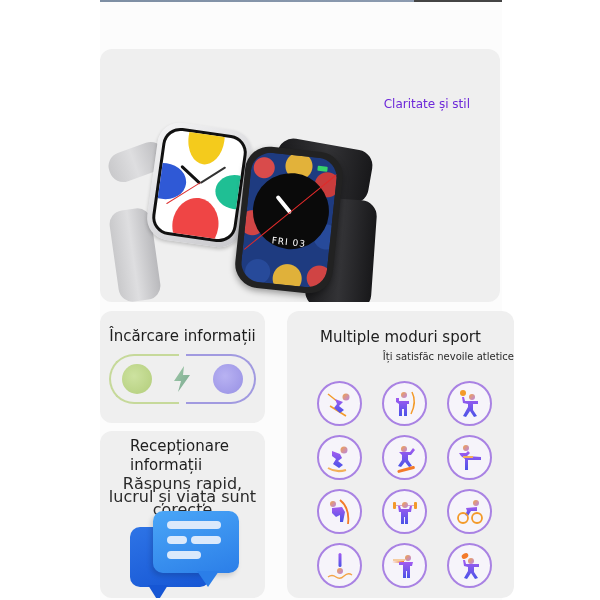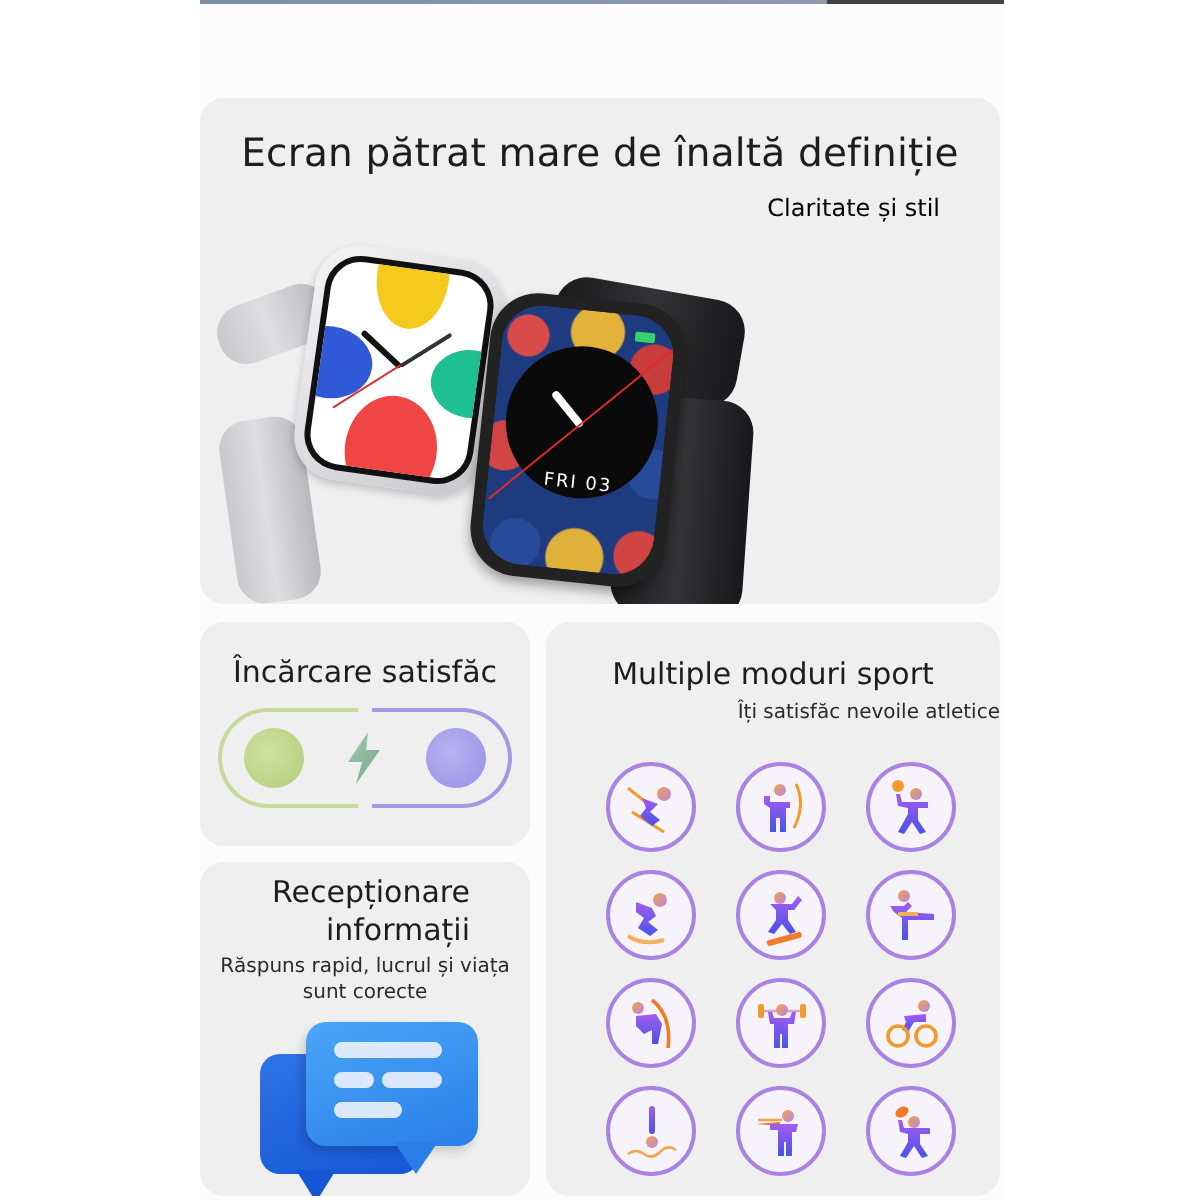--- a/index.html
+++ b/index.html
@@ -9,21 +9,21 @@
   .page { position: absolute; left: 100px; top: 0; width: 402px; height: 600px; background: #fcfcfc; }
   .top-strip { position: absolute; left: 0; top: 0; width: 402px; height: 2px;
     background: linear-gradient(90deg, #7d8ea3 0%, #8c9bb0 78%, #444 78%, #444 100%); }
 
   .card { position: absolute; background: #efefef; border-radius: 12px; overflow: hidden; }
 
   
   .hero { left: 0; top: 49px; width: 400px; height: 253px; }
   .hero-title { position: absolute; left: 0; right: 0; top: 16px; text-align: center;
     font-size: 19.5px; letter-spacing: 0.1px; color: #1d1d1d; }
-  .hero-sub { position: absolute; right: 30px; top: 48px; font-size: 12px; color: #000000; }
+  .hero-sub { position: absolute; right: 30px; top: 48px; font-size: 12px; color: #6d28d9; }
 
   
   .strap-grey { position: absolute; background: linear-gradient(90deg,#c9c9cb,#dedee0 45%,#b9b9bc); border-radius: 14px; }
   .watch1 { position: absolute; left: 52px; top: 77px; width: 95px; height: 118px; border-radius: 22px;
     background: linear-gradient(135deg,#f4f4f5,#c8c8cc); transform: rotate(8deg); box-shadow: 0 2px 4px rgba(0,0,0,0.2); }
   .watch1 .screen { position: absolute; left: 5px; top: 5px; right: 5px; bottom: 5px; border-radius: 18px;
     background: #111; padding: 3px; }
   .watch1 .face { width: 100%; height: 100%; border-radius: 15px; background: #fff; position: relative; overflow: hidden; }
   .petal { position: absolute; border-radius: 50%; }
   .p-yellow { background: #f4cb1c; left: 22px; top: -22px; width: 36px; height: 52px; }
@@ -57,45 +57,44 @@
   .pill-half { position: absolute; top: 0; height: 50px; width: 70px; border: 2px solid; }
   .pill-left { left: 0; border-color: #c6d99a; border-right: none; border-radius: 25px 0 0 25px; }
   .pill-right { right: 0; border-color: #a19ae0; border-left: none; border-radius: 0 25px 25px 0; }
   .dot { position: absolute; top: 10px; width: 30px; height: 30px; border-radius: 50%; }
   .dot-green { left: 13px; background: radial-gradient(circle at 40% 40%, #cde2a0, #b2cd7a); }
   .dot-purple { right: 13px; background: radial-gradient(circle at 40% 40%, #b8b2f2, #9790e4); }
   .bolt { position: absolute; left: 62px; top: 12px; width: 22px; height: 26px; }
   .charge-sub { position: absolute; left: 0; right: 0; top: 92px; text-align: center; font-size: 10.5px; color: #2a2a2a; }
 
   .msg { left: 0; top: 431px; width: 165px; height: 167px; }
-  .msg-title { position: absolute; left: 0; right: 0; top: 6px; text-align: right; font-size: 15px; line-height: 19px; color: #1d1d1d; }
-  .msg-sub { position: absolute; left: 6px; right: 6px; top: 46px; text-align: center; font-size: 10px; line-height: 13px; color: #2a2a2a; }
+  .msg-title { position: absolute; left: 0; right: 0; top: 6px; text-align: left; font-size: 15px; line-height: 19px; color: #1d1d1d; }
+  .msg-sub { position: absolute; left: 6px; right: 6px; top: 46px; text-align: center; font-size: 16px; line-height: 13px; color: #2a2a2a; }
   .bubble-back { position: absolute; left: 30px; top: 96px; width: 80px; height: 60px; background: linear-gradient(160deg,#2e74e6,#1656d4); border-radius: 10px; }
   .bubble-back:after { content: ""; position: absolute; left: 18px; bottom: -14px; border-left: 10px solid transparent; border-right: 10px solid transparent; border-top: 16px solid #1656d4; }
   .bubble-front { position: absolute; left: 53px; top: 80px; width: 86px; height: 62px; background: linear-gradient(160deg,#4aa6f7,#2b7ee8); border-radius: 10px; box-shadow: -2px 3px 5px rgba(0,0,0,0.15); }
   .bubble-front:after { content: ""; position: absolute; left: 44px; bottom: -14px; border-left: 11px solid transparent; border-right: 11px solid transparent; border-top: 16px solid #2b7ee8; }
   .line { position: absolute; height: 8px; border-radius: 4px; background: #dbe9fb; }
 
-  .sport { left: 173px; top: 311px; width: 227px; height: 287px; }
+  .sport { left: 187px; top: 311px; width: 227px; height: 287px; }
   .sport-title { position: absolute; left: 0; right: 0; top: 17px; text-align: center; font-size: 15px; color: #1d1d1d; }
   .sport-sub { position: absolute; left: 0; right: 0; top: 40px; text-align: right; font-size: 10px; color: #2a2a2a; }
   .sport-grid { position: absolute; left: 30px; top: 70px; width: 174px; display: grid;
     grid-template-columns: repeat(3, 45px); column-gap: 20px; row-gap: 9px; }
   .sport-icon { width: 45px; height: 45px; border-radius: 50%; border: 2.5px solid #a982e3; background: #f6f4fa;
     display: flex; align-items: center; justify-content: center; cursor: pointer; }
   .sport-icon svg { width: 32px; height: 32px; }
 </style>
 </head>
 <body>
 
 <div class="page">
   <div class="top-strip"></div>
 
   <section class="card hero">
-    <div class="hero-title">Ecran pătrat mare de înaltă definiție</div>
     <div class="hero-sub">Claritate și stil</div>
 
     <div>
       <div class="strap-grey" style="left:8px;top:98px;width:58px;height:30px;transform:rotate(-20deg);"></div>
       <div class="strap-grey" style="left:14px;top:160px;width:42px;height:92px;transform:rotate(-8deg);"></div>
       <div class="watch1">
         <div class="screen">
           <div class="face">
             <div class="petal p-yellow"></div>
             <div class="petal p-blue"></div>
@@ -120,21 +119,21 @@
             <div class="hand" style="left:38px;top:38px;width:60px;height:1px;background:#e02a2a;transform:rotate(-45deg);"></div>
             <div class="hand" style="left:38px;top:38px;width:60px;height:1px;background:#e02a2a;transform:rotate(135deg);"></div>
             <div class="date">FRI 03</div>
           </div>
         </div>
       </div>
     </div>
   </section>
 
   <section class="card charge">
-    <div class="charge-title">Încărcare satisfăc</div>
+    <div class="charge-title">Încărcare informații</div>
     <div class="charge-pill">
       <div class="pill-half pill-left"></div>
       <div class="pill-half pill-right"></div>
       <div class="dot dot-green"></div>
       <div class="dot dot-purple"></div>
       <svg class="bolt" viewBox="0 0 22 26">
         <defs>
             <linearGradient id="bg1" x1="0" y1="0" x2="1" y2="1">
               <stop offset="0" stop-color="#9fc9a8"></stop>
               <stop offset="1" stop-color="#7aa890"></stop>

